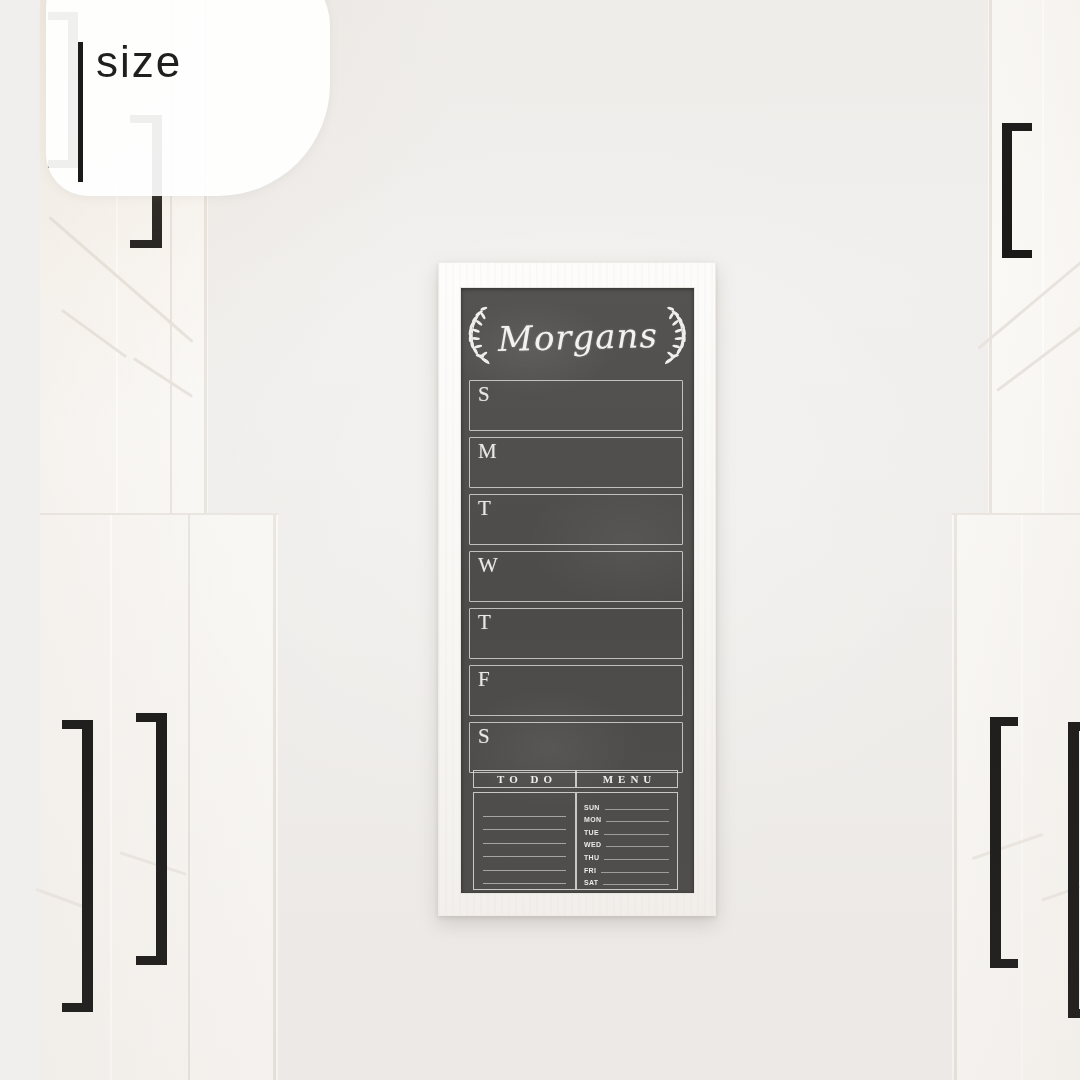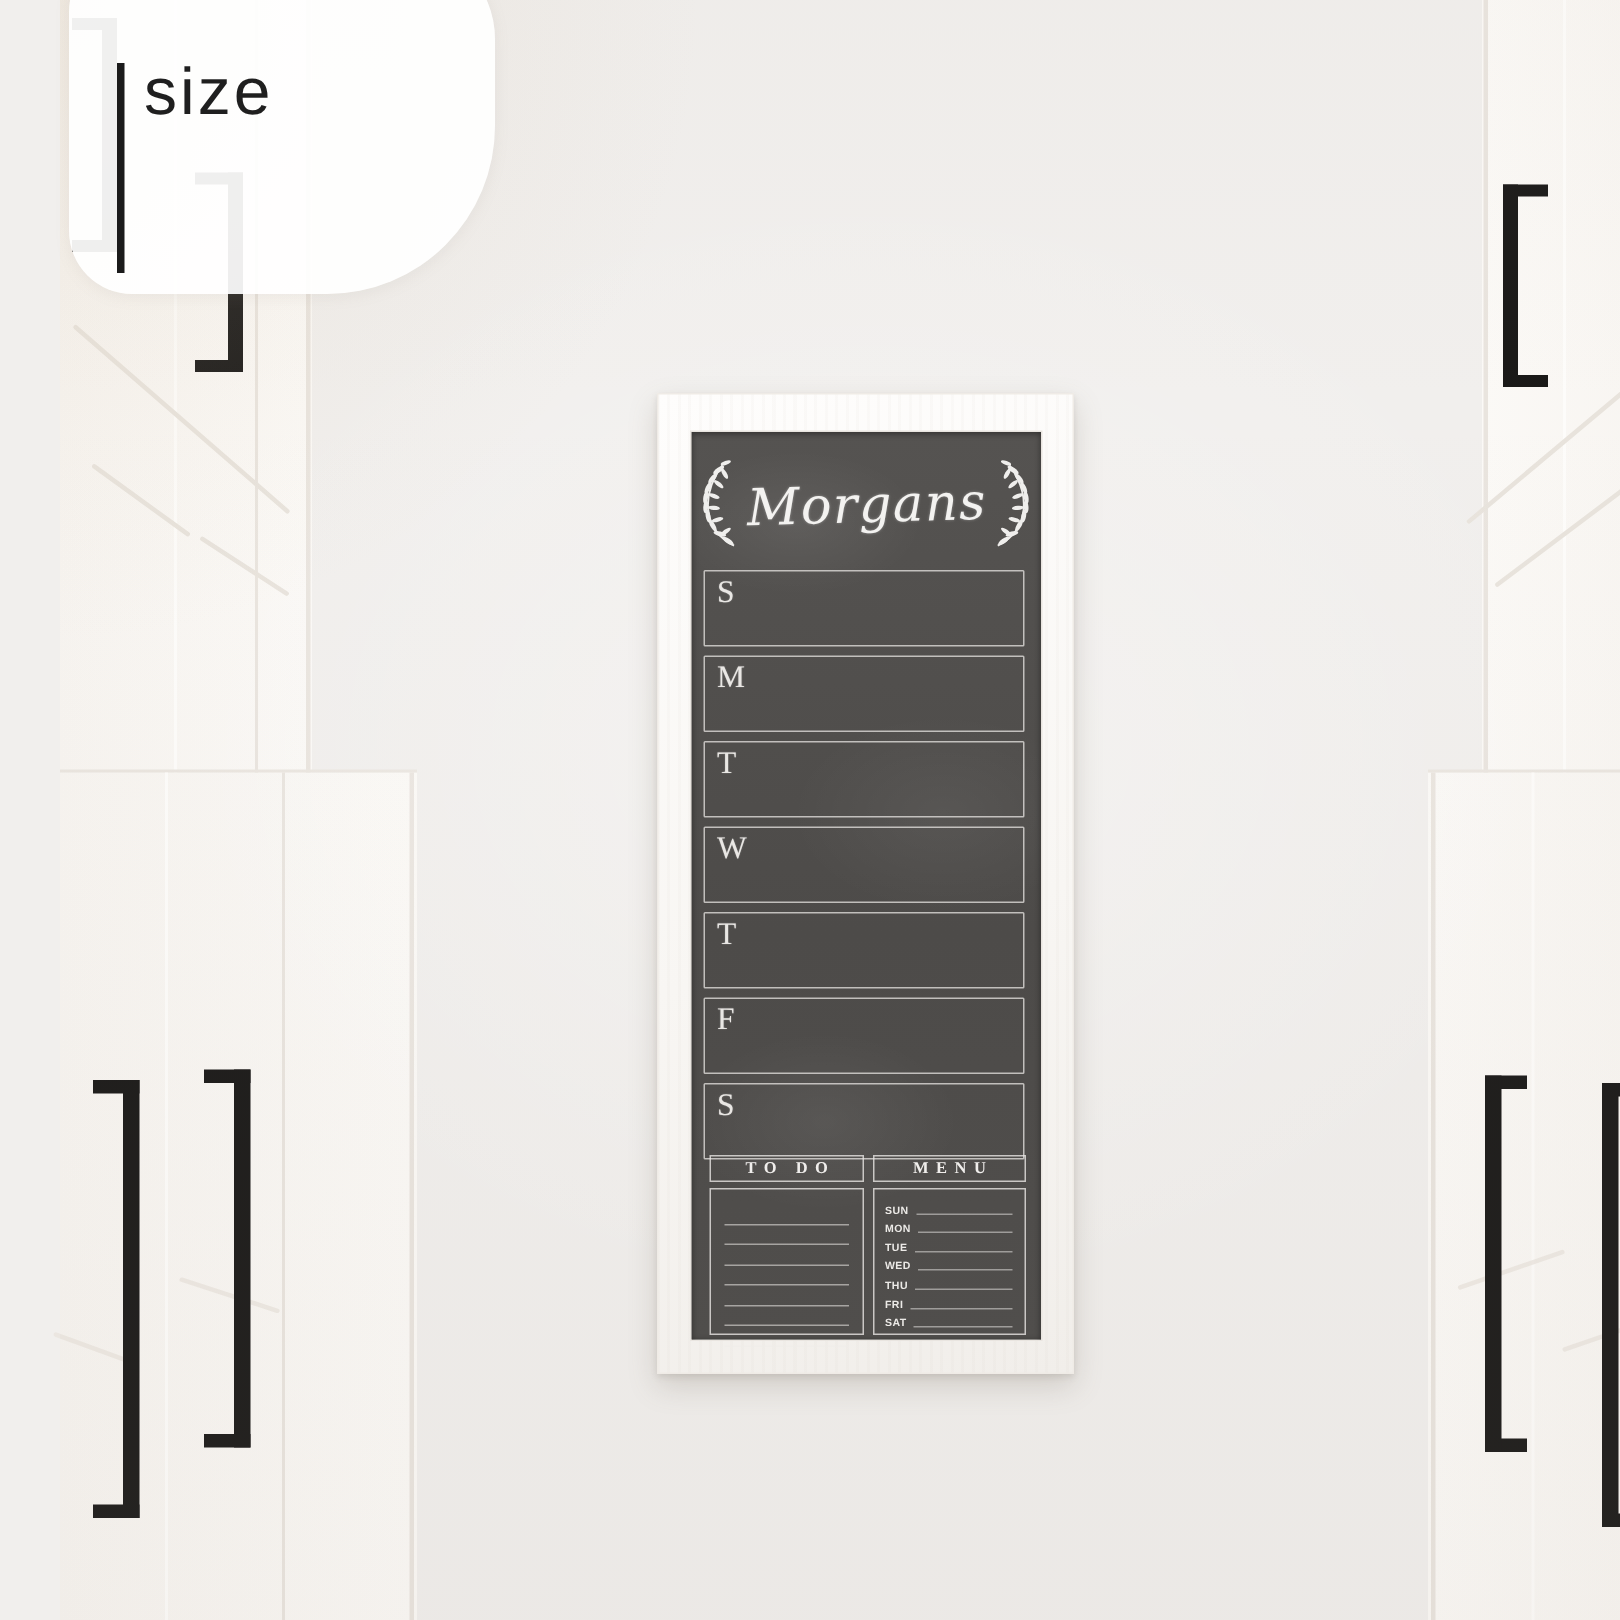--- a/index.html
+++ b/index.html
@@ -62,21 +62,21 @@
   .laurel{width:32px;height:74px;}
   .laurel.mirror{transform:scaleX(-1);}
 
   .day-rows{position:absolute;top:92px;left:8px;width:214px;}
   .day-row{box-sizing:border-box;height:51px;margin-bottom:6px;
     border:1px solid rgba(232,230,227,0.75);border-radius:1px;}
   .day-letter{font-family:"Liberation Serif",serif;font-size:21px;color:#e9e7e4;
     padding:2px 0 0 8px;line-height:1.1;text-shadow:0 0 1px rgba(255,255,255,0.4);}
 
   .bottom-section{position:absolute;top:482px;left:12px;width:211px;height:120px;
-    display:flex;justify-content:space-between;}
+    display:flex;justify-content:flex-start;}
   .col-todo{width:103px;}
   .col-menu{width:102px;border-radius:14px;}
   .section-header{box-sizing:border-box;height:18px;border:1px solid rgba(232,230,227,0.8);
     text-align:center;font-family:"Liberation Serif",serif;font-weight:bold;font-size:11px;
     letter-spacing:5px;color:#f0eeec;line-height:17px;text-indent:5px;}
   .section-body{box-sizing:border-box;height:98px;margin-top:4px;
     border:1px solid rgba(232,230,227,0.8);}
   .todo-lines{padding-top:10px;}
   .todo-line{height:12.5px;margin:0 9px;border-bottom:1px solid rgba(238,236,233,0.55);}
   .menu-rows{padding:6px 6px 0 7px;}

